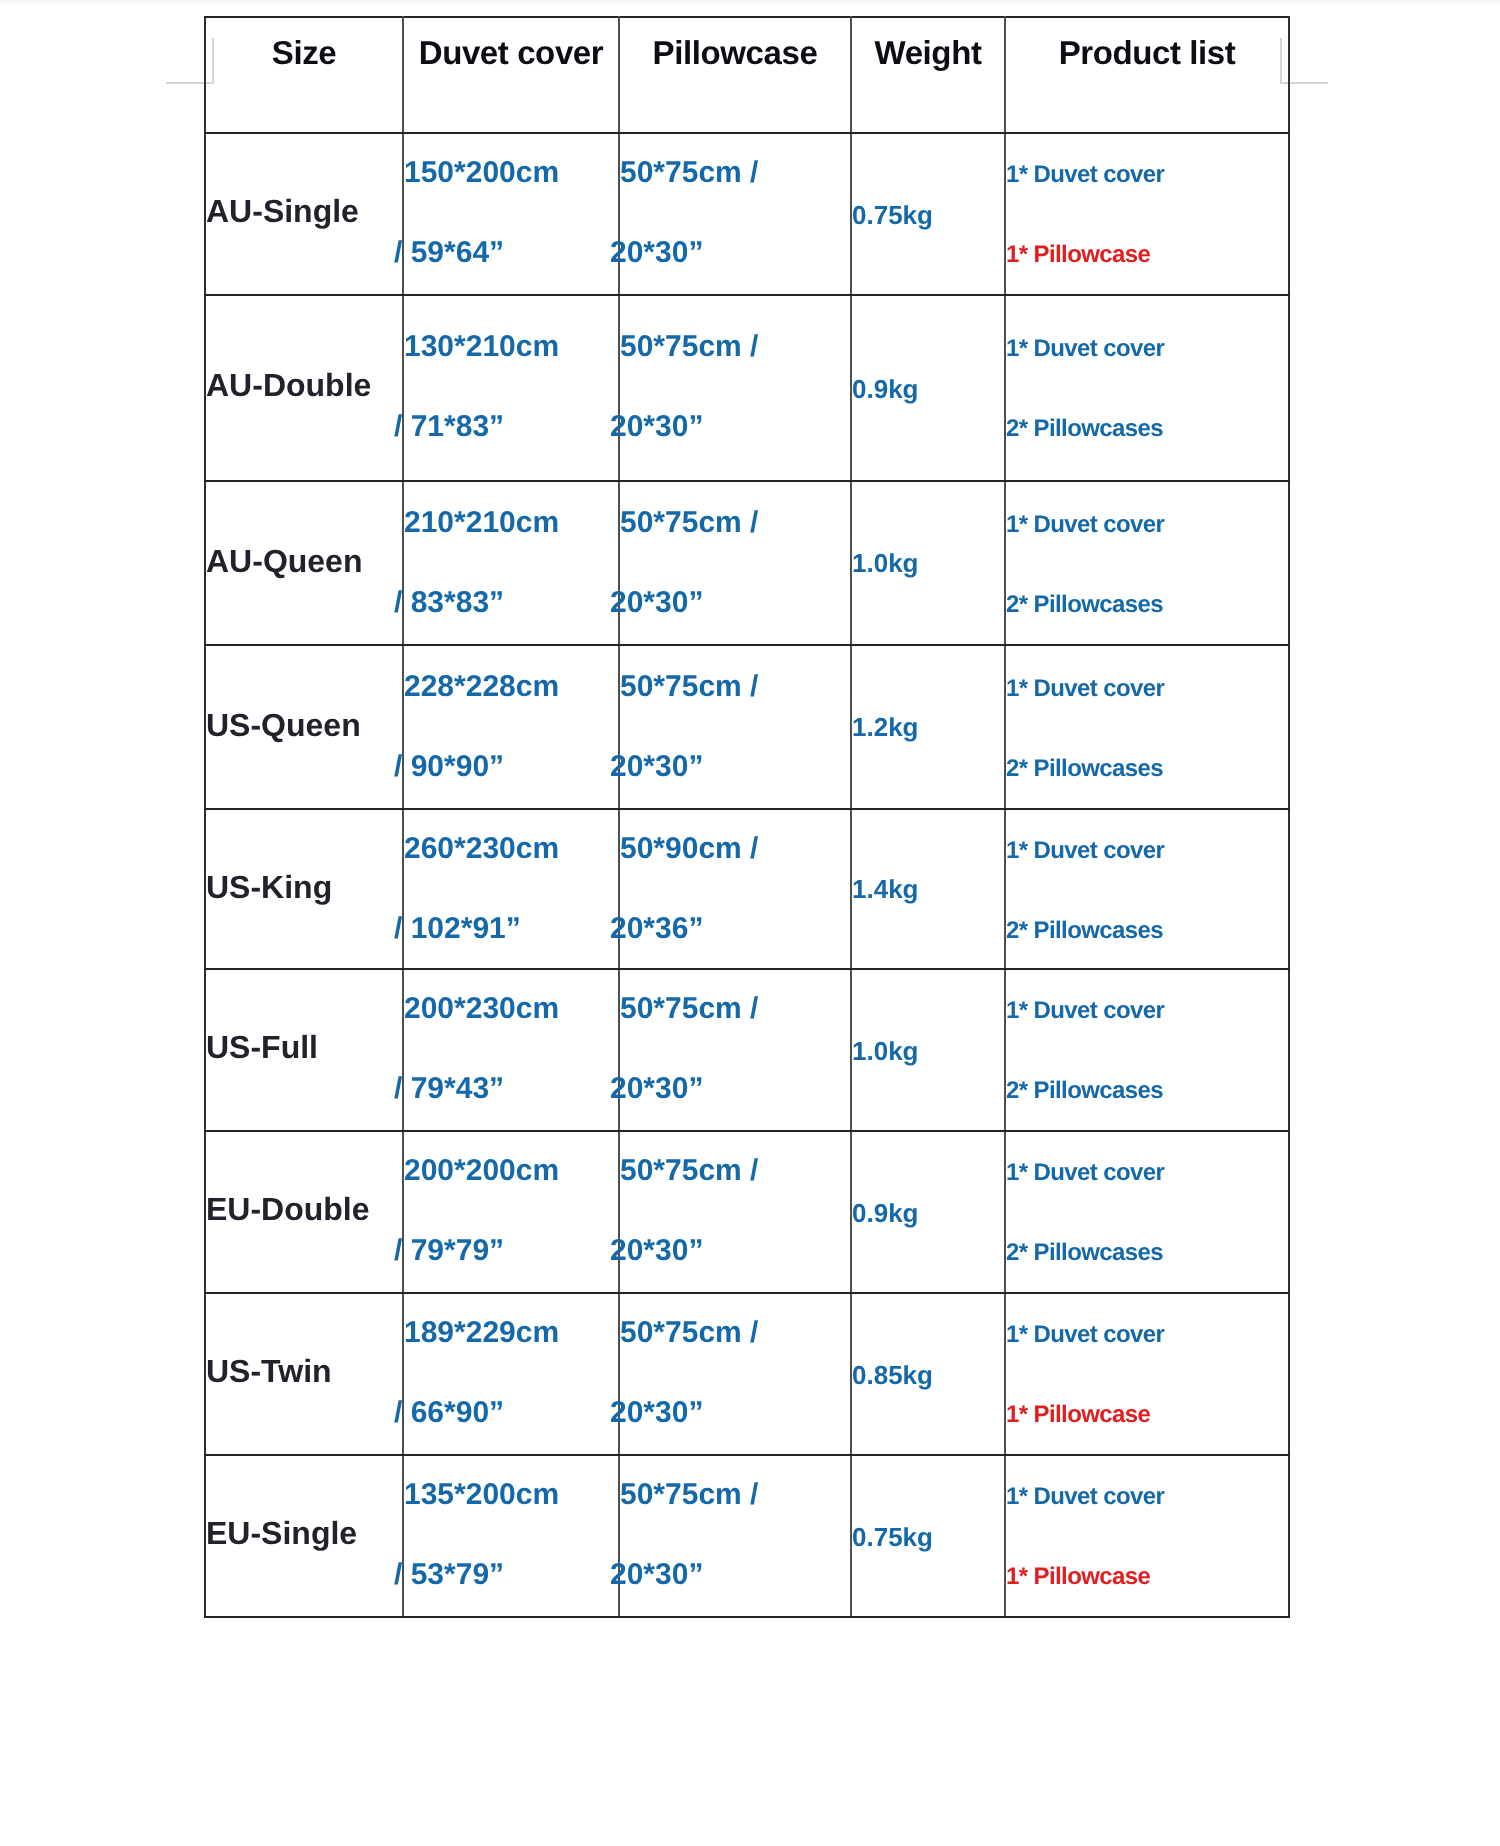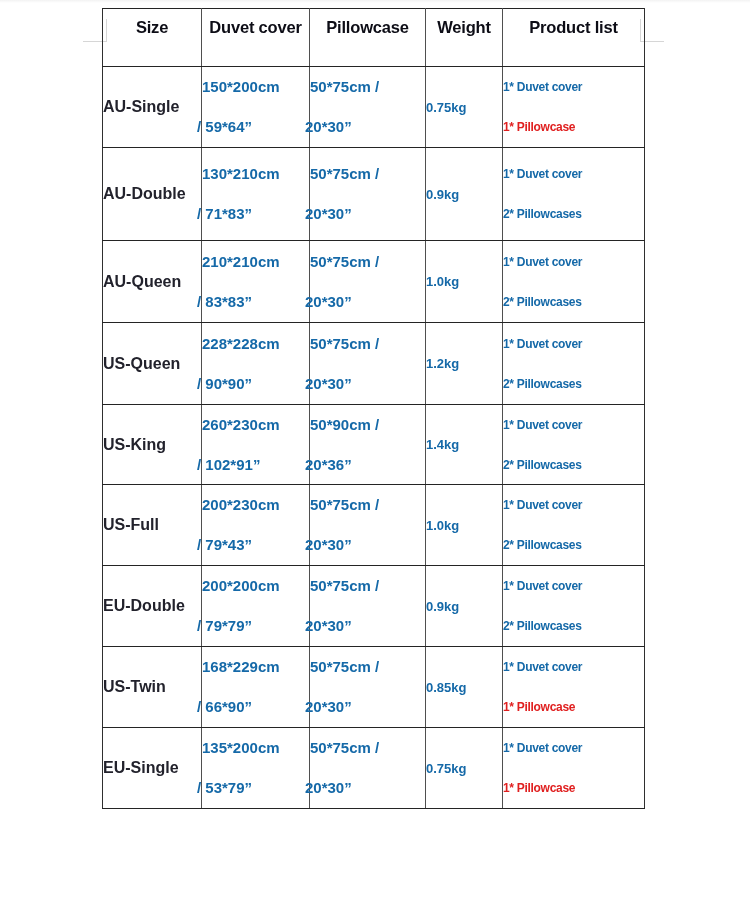--- a/index.html
+++ b/index.html
@@ -232,21 +232,21 @@
           </td>
           <td class="cell-weight">0.9kg</td>
           <td class="cell-product">
             <span class="p1">1* Duvet cover</span>
             <span class="p2" style="color: rgb(21, 105, 168);">2* Pillowcases</span>
           </td>
         </tr>
         <tr style="height: 81px;">
           <td class="cell-size">US-Twin</td>
           <td class="cell-dim">
-            <span class="l1">168*229cm</span>
+            <span class="l1">189*229cm</span>
             <span class="l2">/ 66*90”</span>
           </td>
           <td class="cell-dim">
             <span class="l1">50*75cm /</span>
             <span class="l2">20*30”</span>
           </td>
           <td class="cell-weight">0.85kg</td>
           <td class="cell-product">
             <span class="p1">1* Duvet cover</span>
             <span class="p2" style="color: rgb(224, 32, 32);">1* Pillowcase</span>

